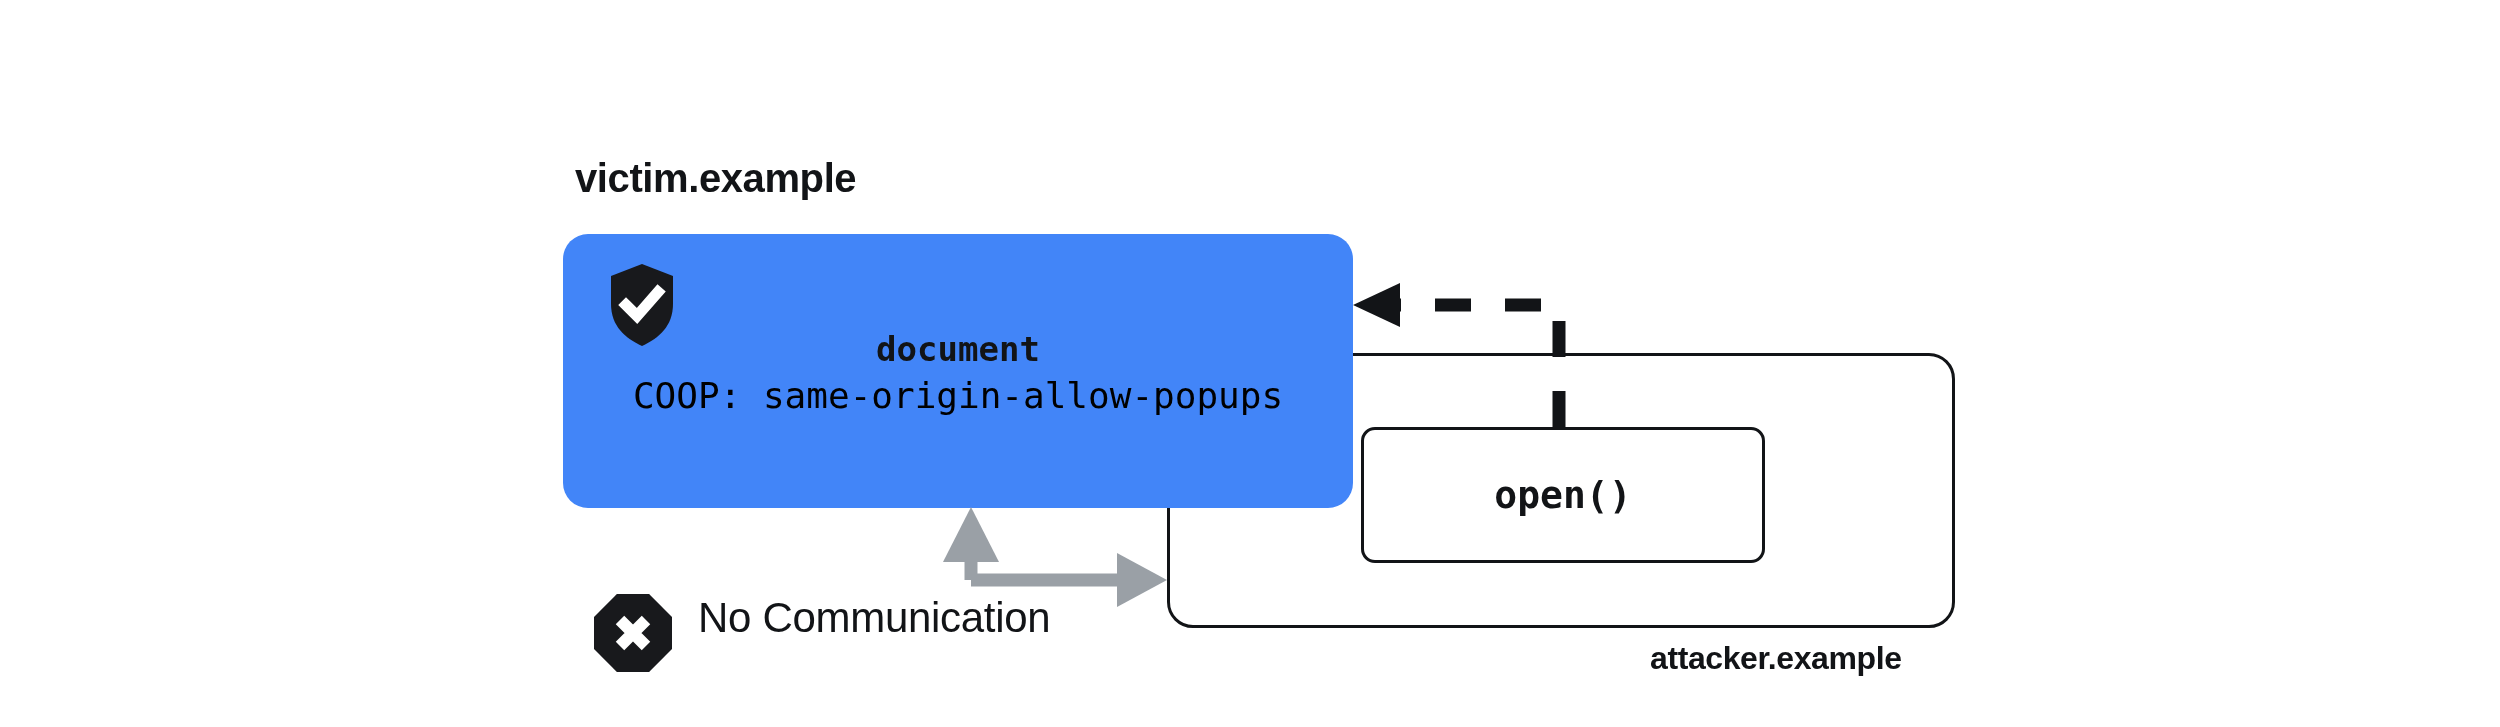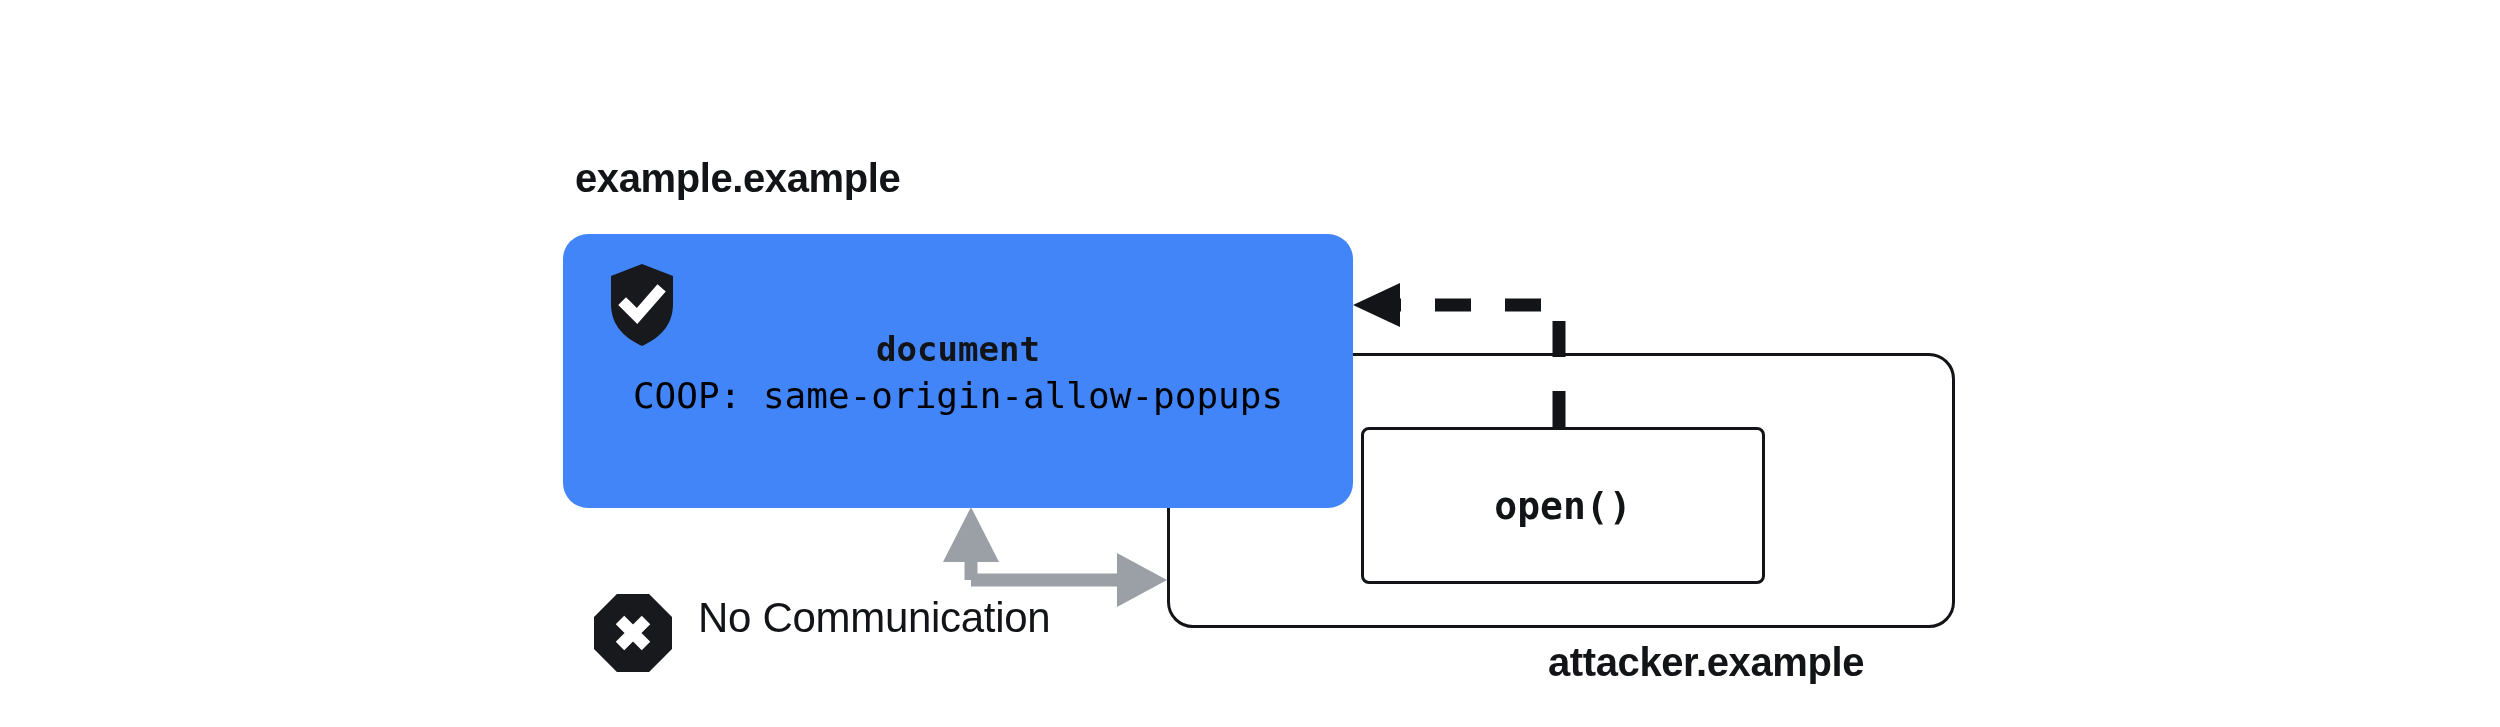--- a/index.html
+++ b/index.html
@@ -39,40 +39,40 @@
     width: 788px;
     height: 275px;
     box-sizing: border-box;
     border: 3.5px solid #121417;
     border-radius: 26px;
     background: #ffffff;
     z-index: 2;
   }
   .attacker-label {
     position: absolute;
-    left: 1548px;
+    left: 1650px;
     top: 640px;
-    font-size: 40px;
+    font-size: 32px;
     font-weight: 700;
     letter-spacing: -0.4px;
     color: #121417;
     white-space: nowrap;
     z-index: 6;
   }
 
   
   .open-box {
     position: absolute;
     left: 1361px;
     top: 427px;
     width: 404px;
-    height: 157px;
+    height: 136px;
     box-sizing: border-box;
     border: 3.5px solid #121417;
-    border-radius: 8px;
+    border-radius: 14px;
     background: #ffffff;
     display: flex;
     align-items: center;
     justify-content: center;
     z-index: 4;
   }
   .open-box-label {
     font-family: "DejaVu Sans Mono", "Liberation Mono", monospace;
     font-size: 38px;
     font-weight: 700;
@@ -165,21 +165,21 @@
     white-space: nowrap;
   }
 </style>
 </head>
 <body>
 
 <div id="stage">
 
   <div class="attacker-frame"></div>
 
-  <div class="victim-label">example.example</div>
+  <div class="victim-label">victim.example</div>
 
   <div class="doc-box">
 
     <span class="shield-icon">
       <svg viewBox="0 0 62 82" width="62" height="82" aria-hidden="true">
         <path d="M31 0 L62 12 L62 40 C62 62 48 74 31 82 C14 74 0 62 0 40 L0 12 Z" fill="#18191c"></path>
         <path d="M15 41 L26 52 L47 28" fill="none" stroke="#ffffff" stroke-width="11" stroke-linecap="square" stroke-linejoin="miter"></path>
       </svg>
     </span>
 

